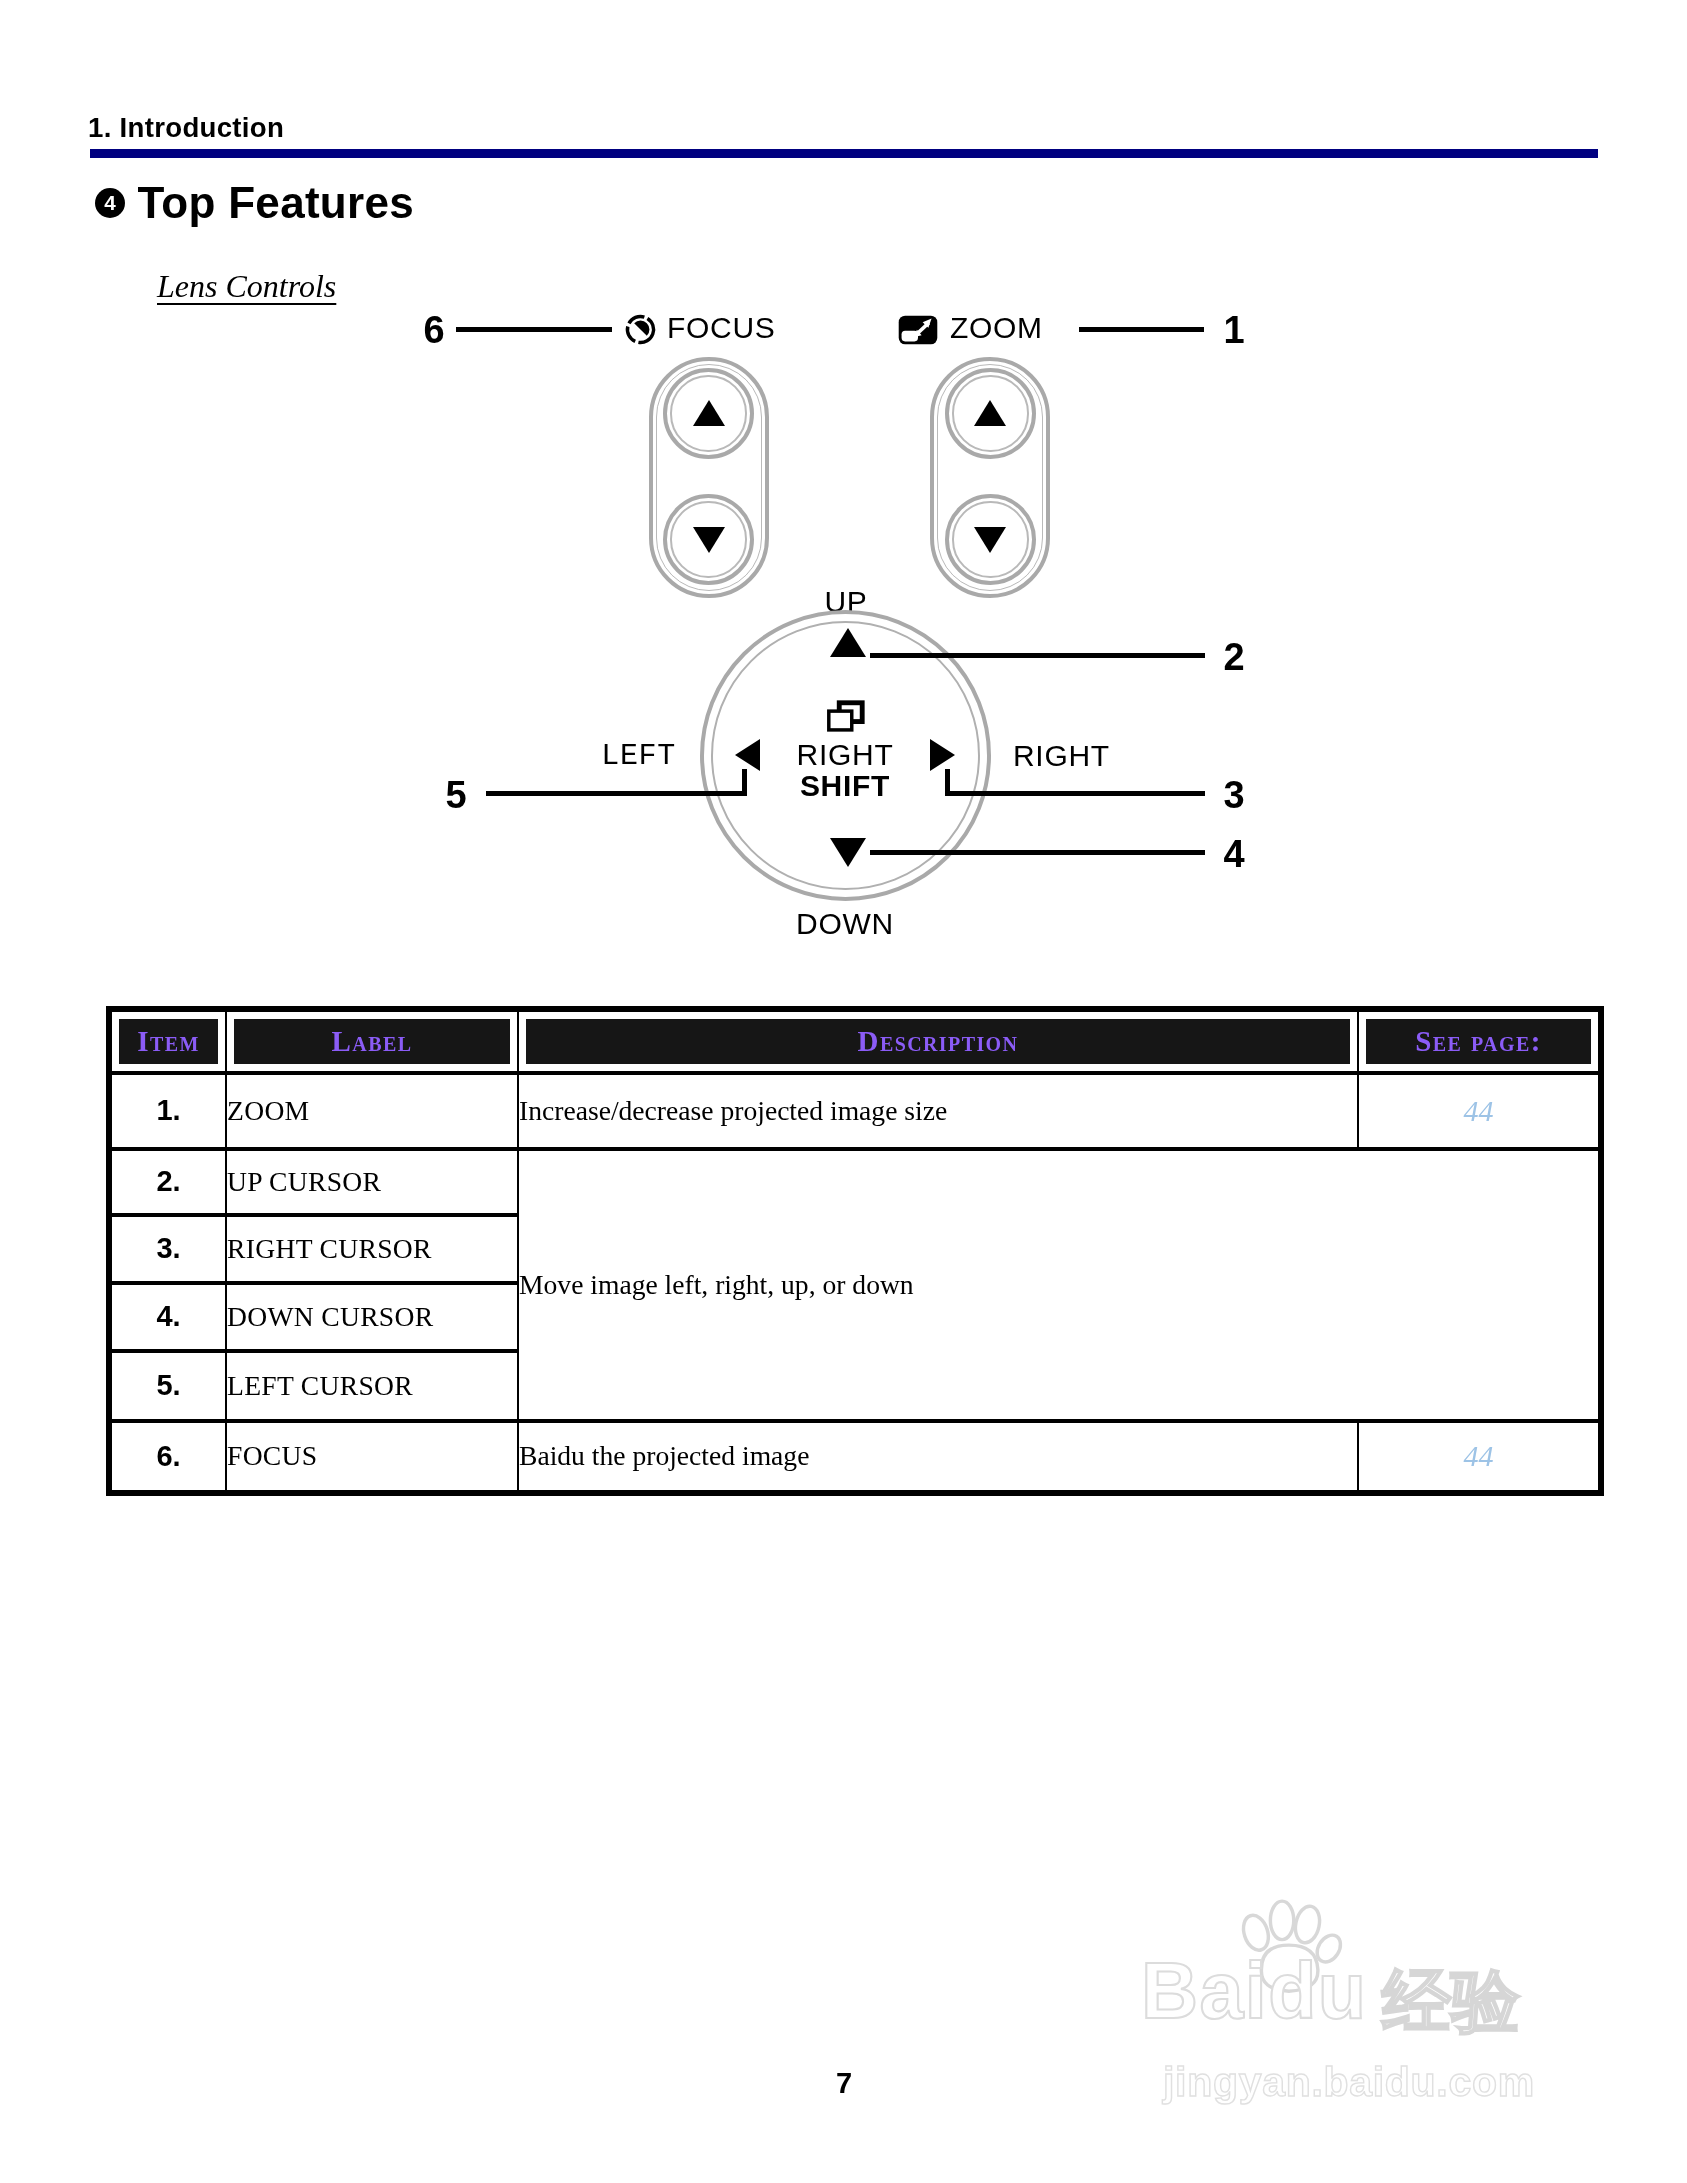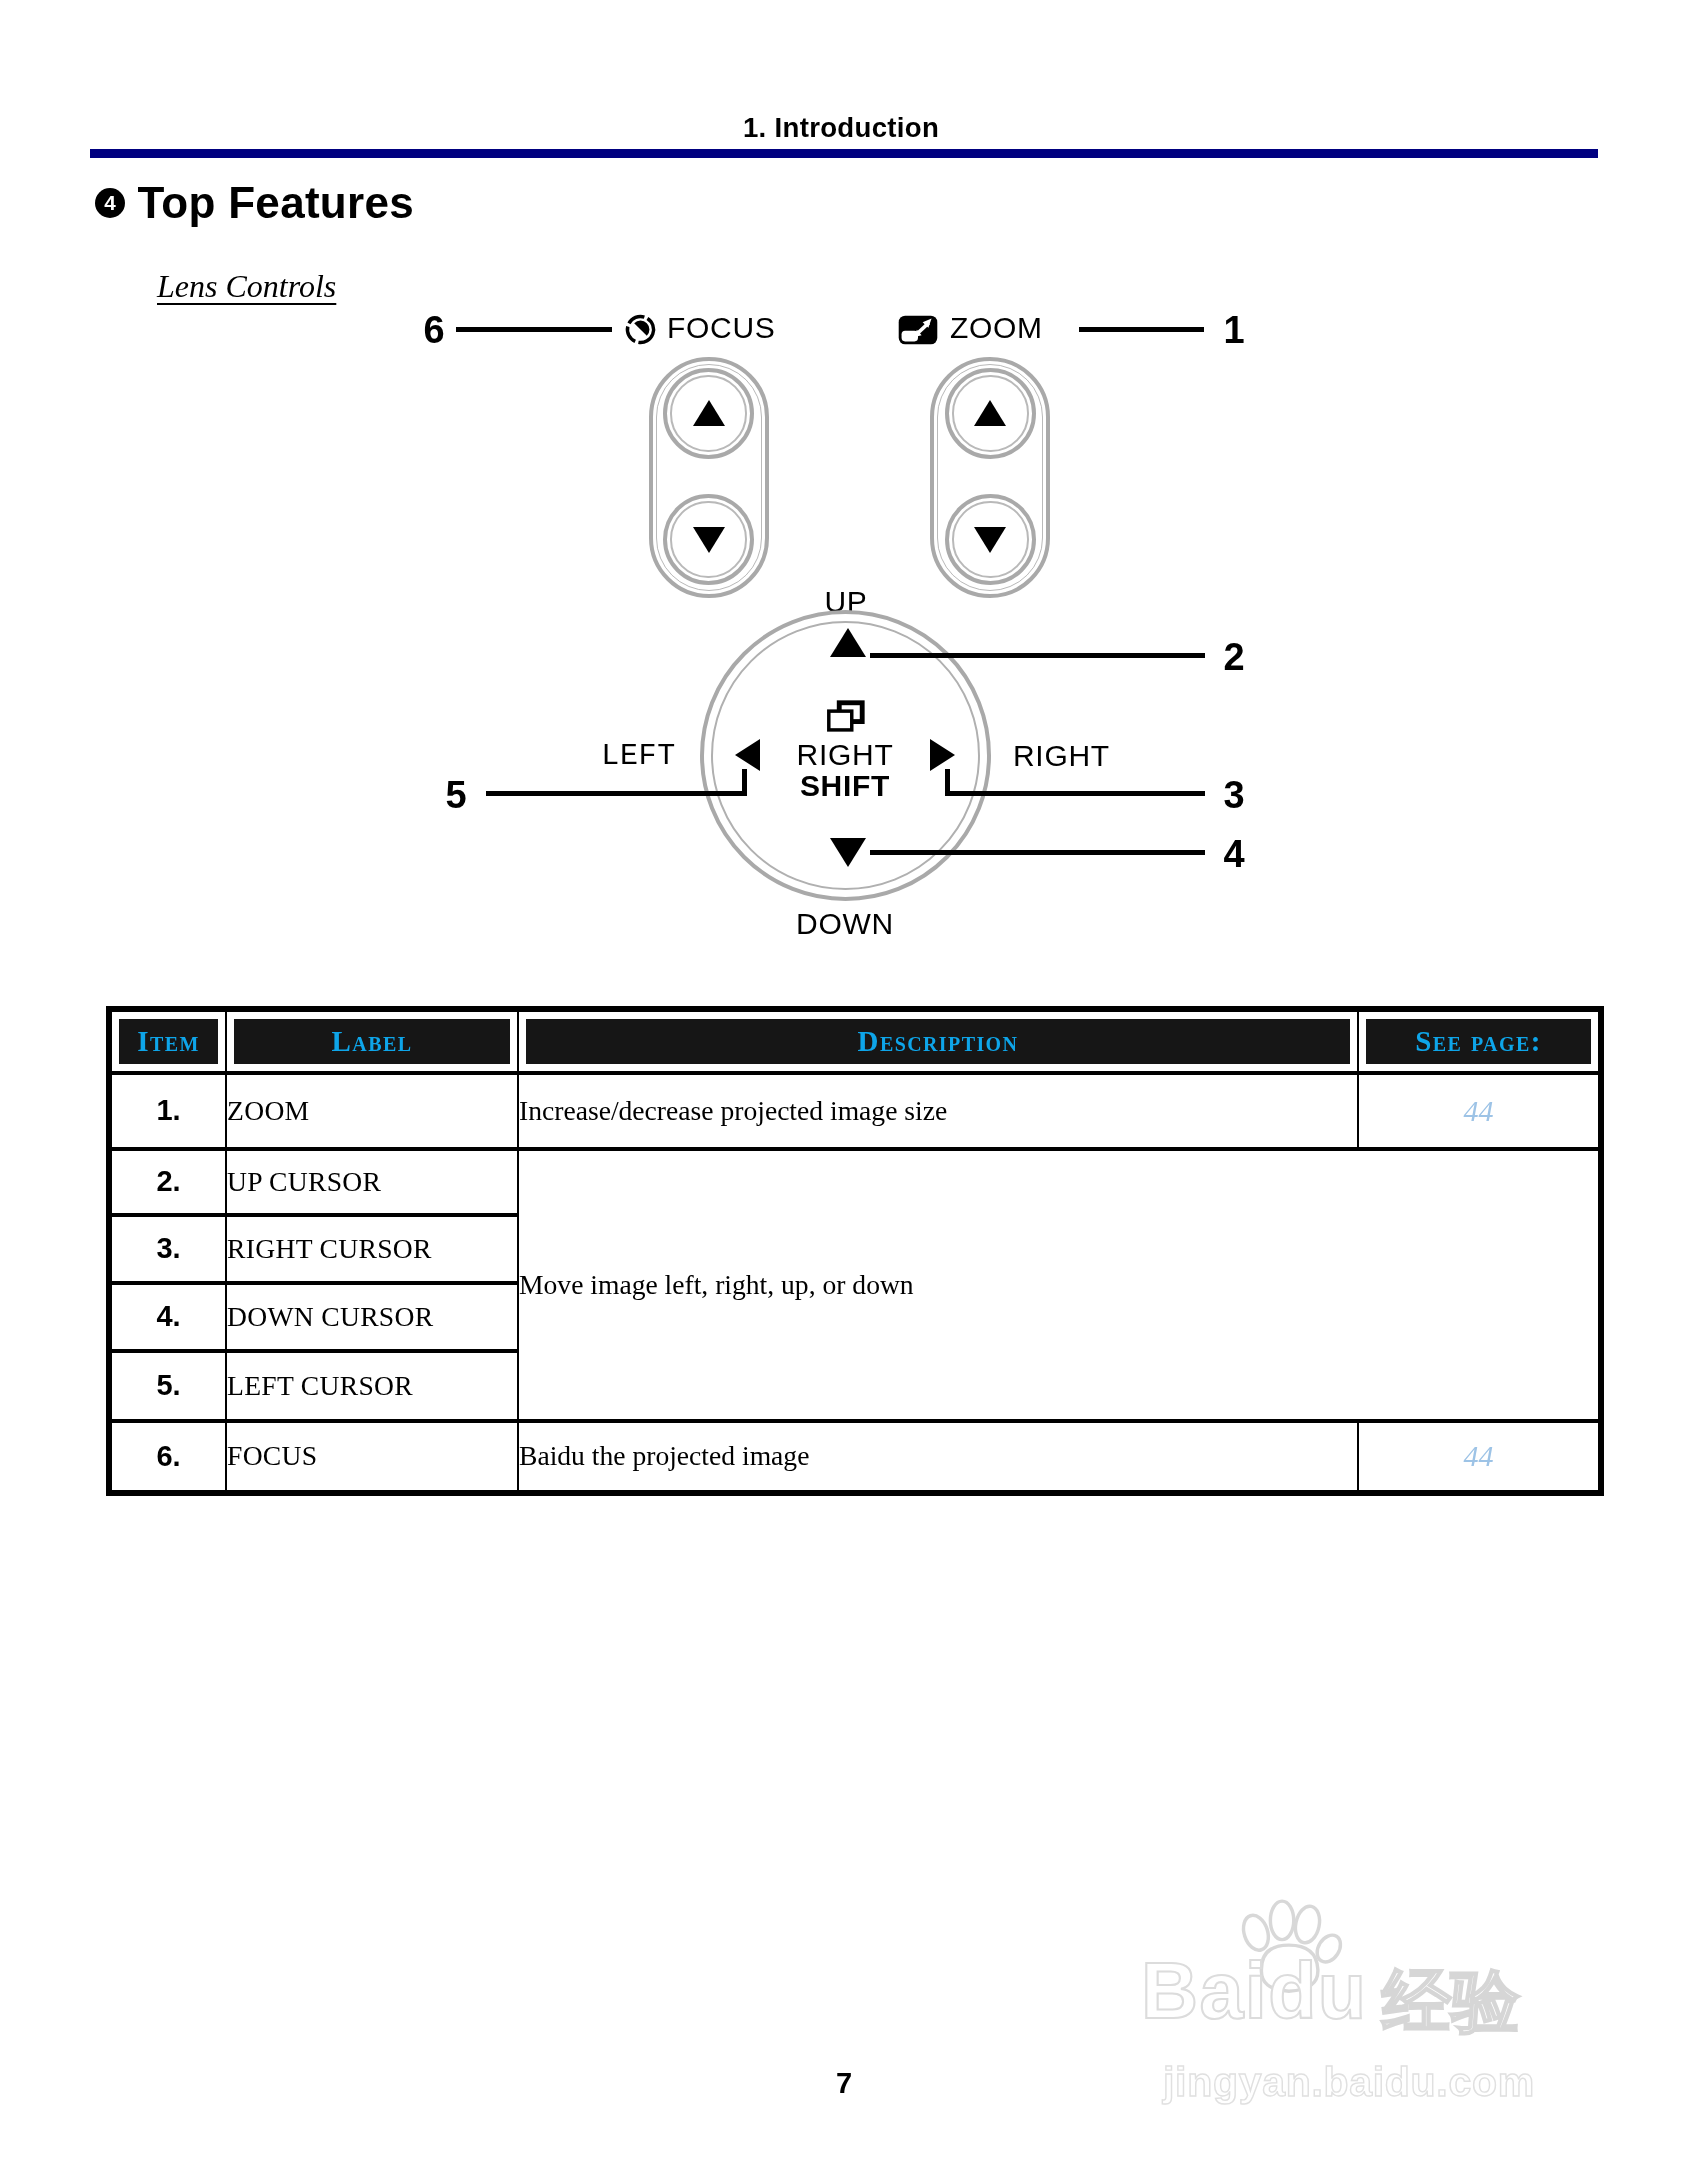--- a/index.html
+++ b/index.html
@@ -1,20 +1,20 @@
 <!DOCTYPE html>
 <html style="font-size:11px"><head>
 <meta charset="utf-8">
 <style>
   html,body{margin:0;padding:0;background:#fff;}
   .page{position:relative;width:1687px;height:2183px;background:#ffffff;overflow:hidden;
         font-family:"Liberation Sans",sans-serif;color:#000;}
 
   
-  .chapter{position:absolute;top:112px;left:88px;width:1506px;text-align:center;
+  .chapter{position:absolute;top:112px;left:88px;width:1506px;text-align:left;
            font-size:27.6px;font-weight:bold;letter-spacing:0.3px;}
   .rule{position:absolute;left:90px;top:149px;width:1508px;height:9px;background:#000080;}
 
   
   .topfeat{position:absolute;left:95px;top:178px;display:flex;align-items:center;gap:12.4px;}
   .marker{display:inline-flex;width:30px;height:30px;border-radius:50%;background:#000;color:#fff;
           align-items:center;justify-content:center;font-size:20.7px;font-weight:bold;}
   .topfeat-title{font-size:44px;font-weight:bold;letter-spacing:0.3px;}
   .lenscontrols{position:absolute;left:157px;top:252px;font-family:"Liberation Serif",serif;
           font-style:italic;font-size:32px;text-decoration:underline;text-decoration-thickness:2.1px;
@@ -46,21 +46,21 @@
           border-bottom:16px solid transparent;border-right:25.5px solid #000;z-index:6;}
   .pad-right{position:absolute;left:930px;top:739px;width:0;height:0;border-top:16px solid transparent;
           border-bottom:16px solid transparent;border-left:25.5px solid #000;z-index:6;}
   .ctr{text-align:center;width:138px;}
 
   
   .spec-wrap{position:absolute;left:106px;top:1006px;}
   table.spec{border-collapse:collapse;table-layout:fixed;width:1493px;border:6.2px solid #000;}
   table.spec td,table.spec th{border:2.1px solid #000;border-top-width:4.1px;border-bottom-width:4.1px;
         padding:0;overflow:hidden;}
-  .hdr-box{margin:6.9px;height:45px;background:#161616;color:#0ea5e9;display:flex;align-items:center;
+  .hdr-box{margin:6.9px;height:45px;background:#161616;color:#8b5cf6;display:flex;align-items:center;
         justify-content:center;font-family:"Liberation Serif",serif;font-variant:small-caps;
         font-weight:600;font-size:29px;letter-spacing:1.4px;}
   td.item{font-size:29px;font-weight:bold;text-align:center;font-family:"Liberation Sans",sans-serif;}
   td.lbl{font-family:"Liberation Serif",serif;font-size:27.6px;padding-left:22px;letter-spacing:0.3px;}
   td.desc{font-family:"Liberation Serif",serif;font-size:27.6px;padding-left:27.6px;}
   td.pageref{font-family:"Liberation Serif",serif;font-style:italic;font-size:30px;
         color:#9dc3e6;text-align:center;}
 
   
   .wm{position:absolute;color:#fff;-webkit-text-stroke:2.1px #dcdcdc;font-weight:bold;z-index:2;}

